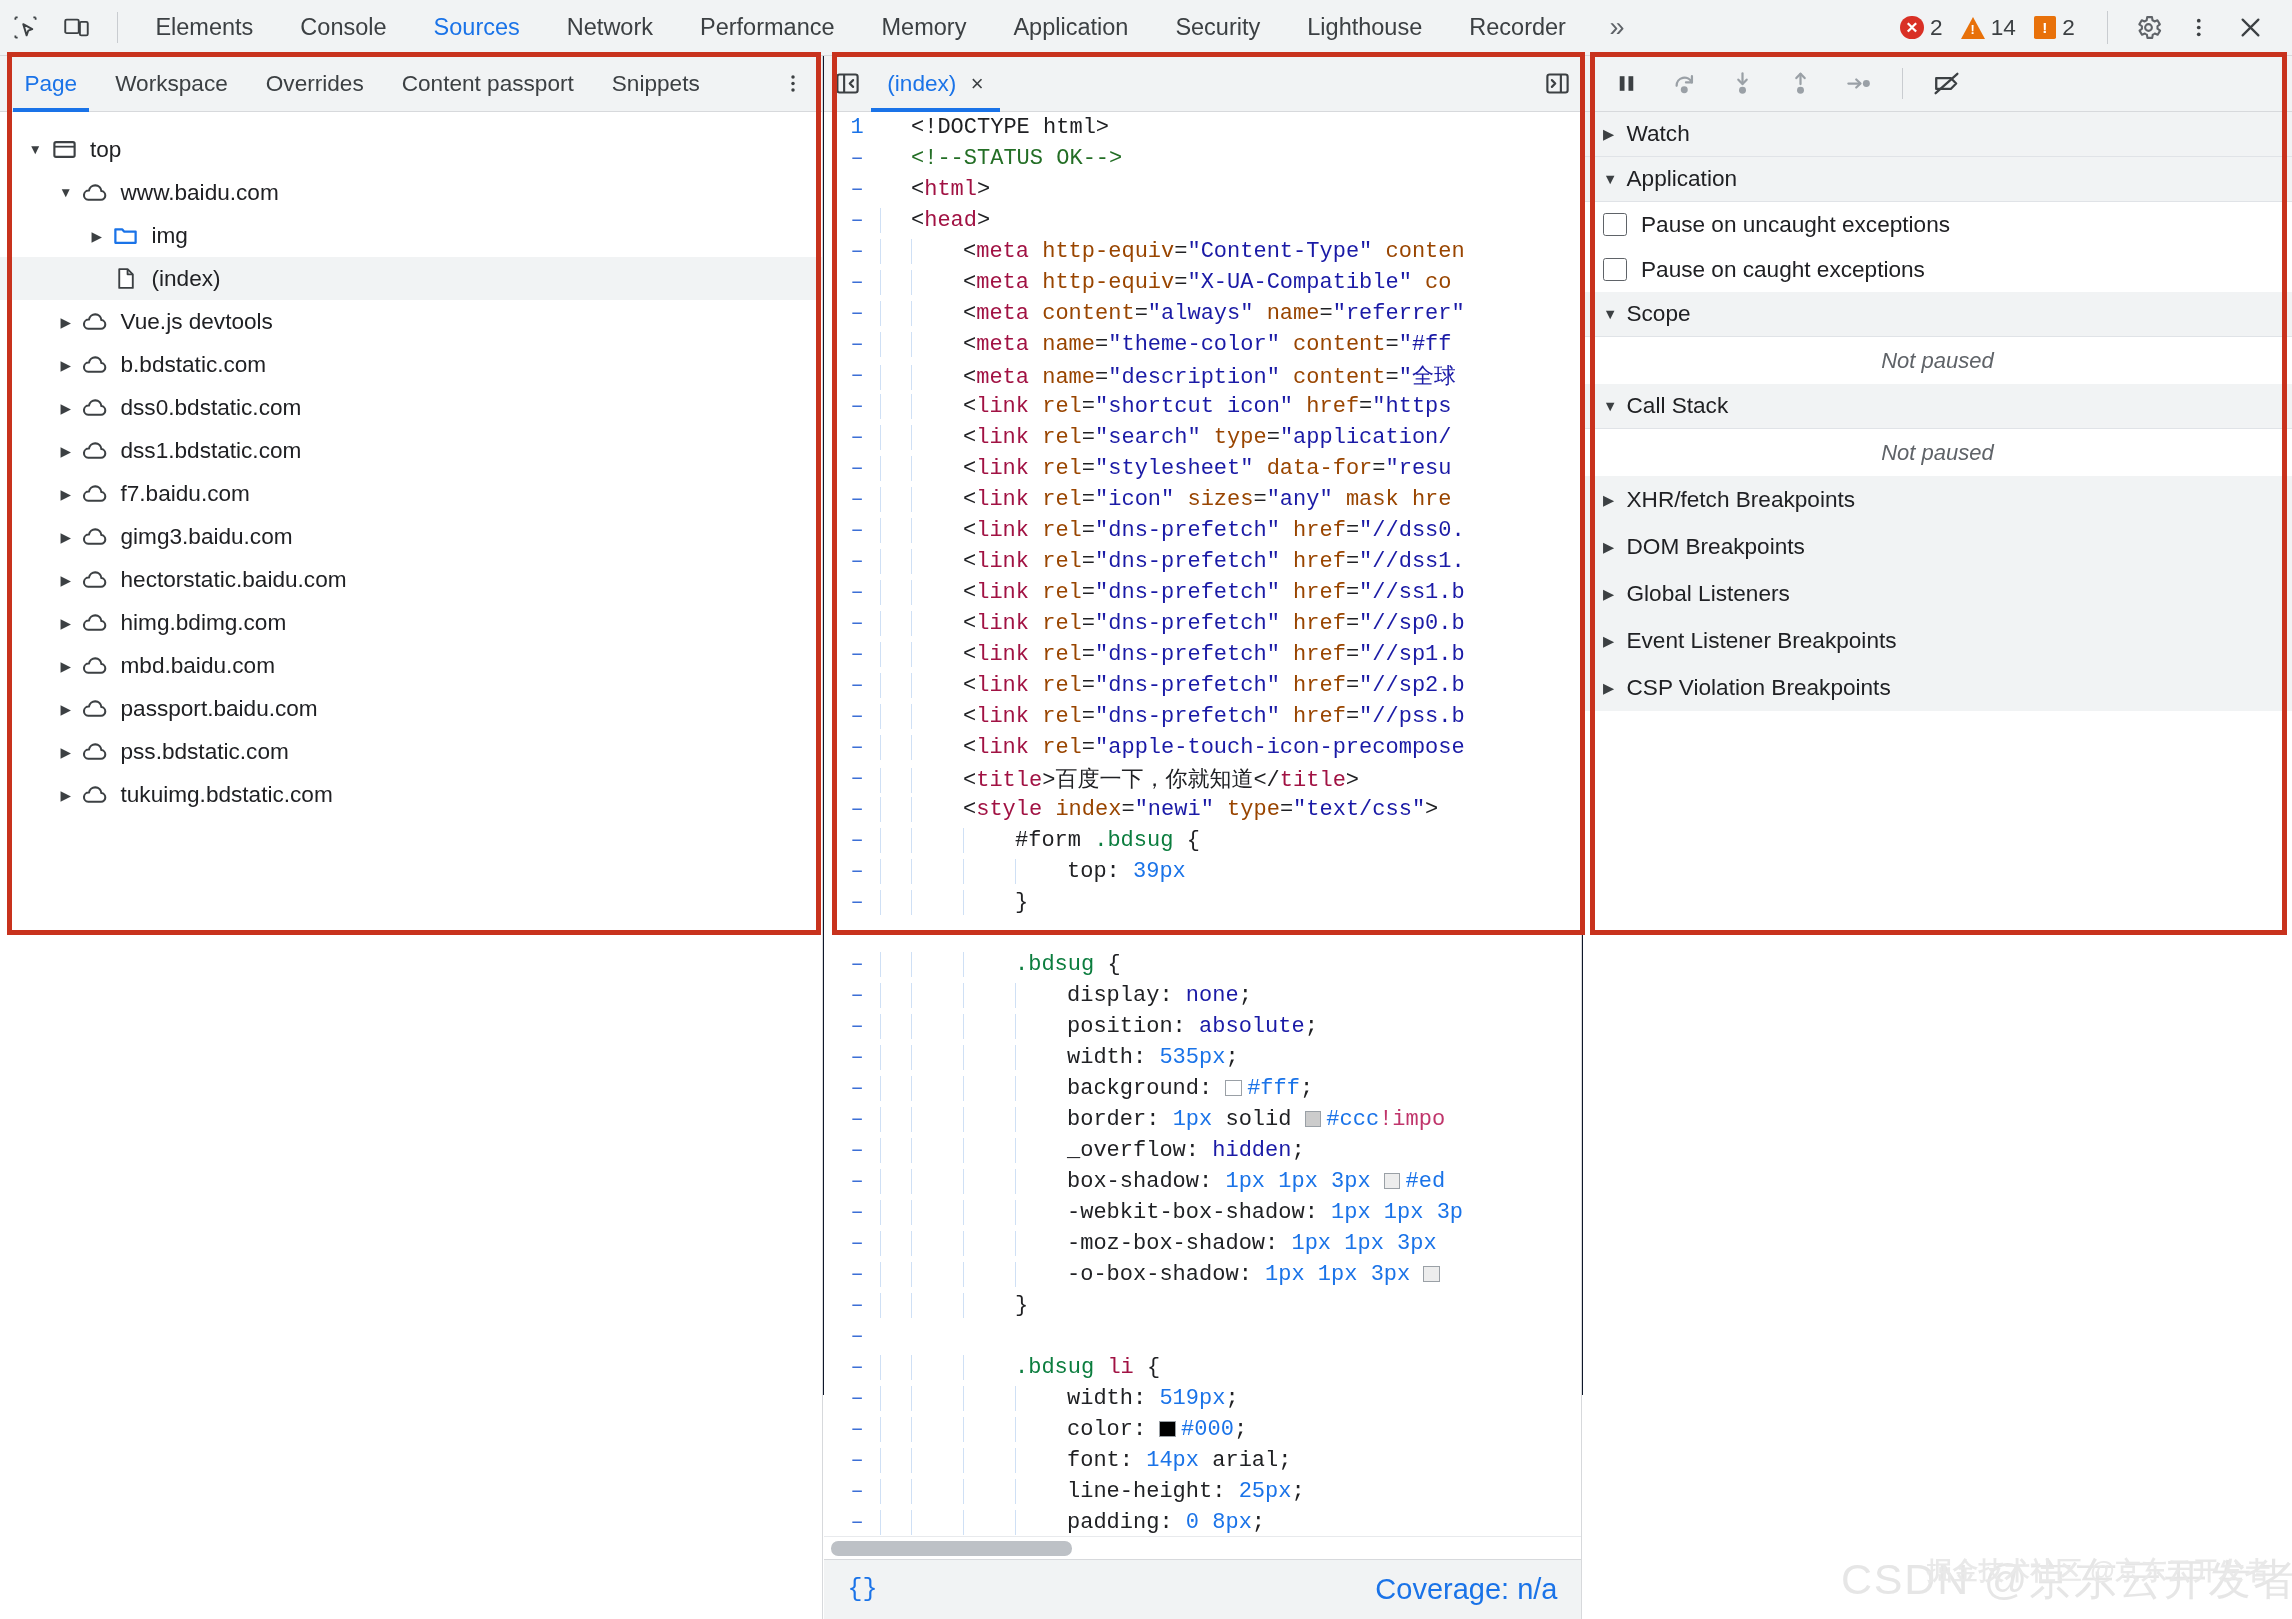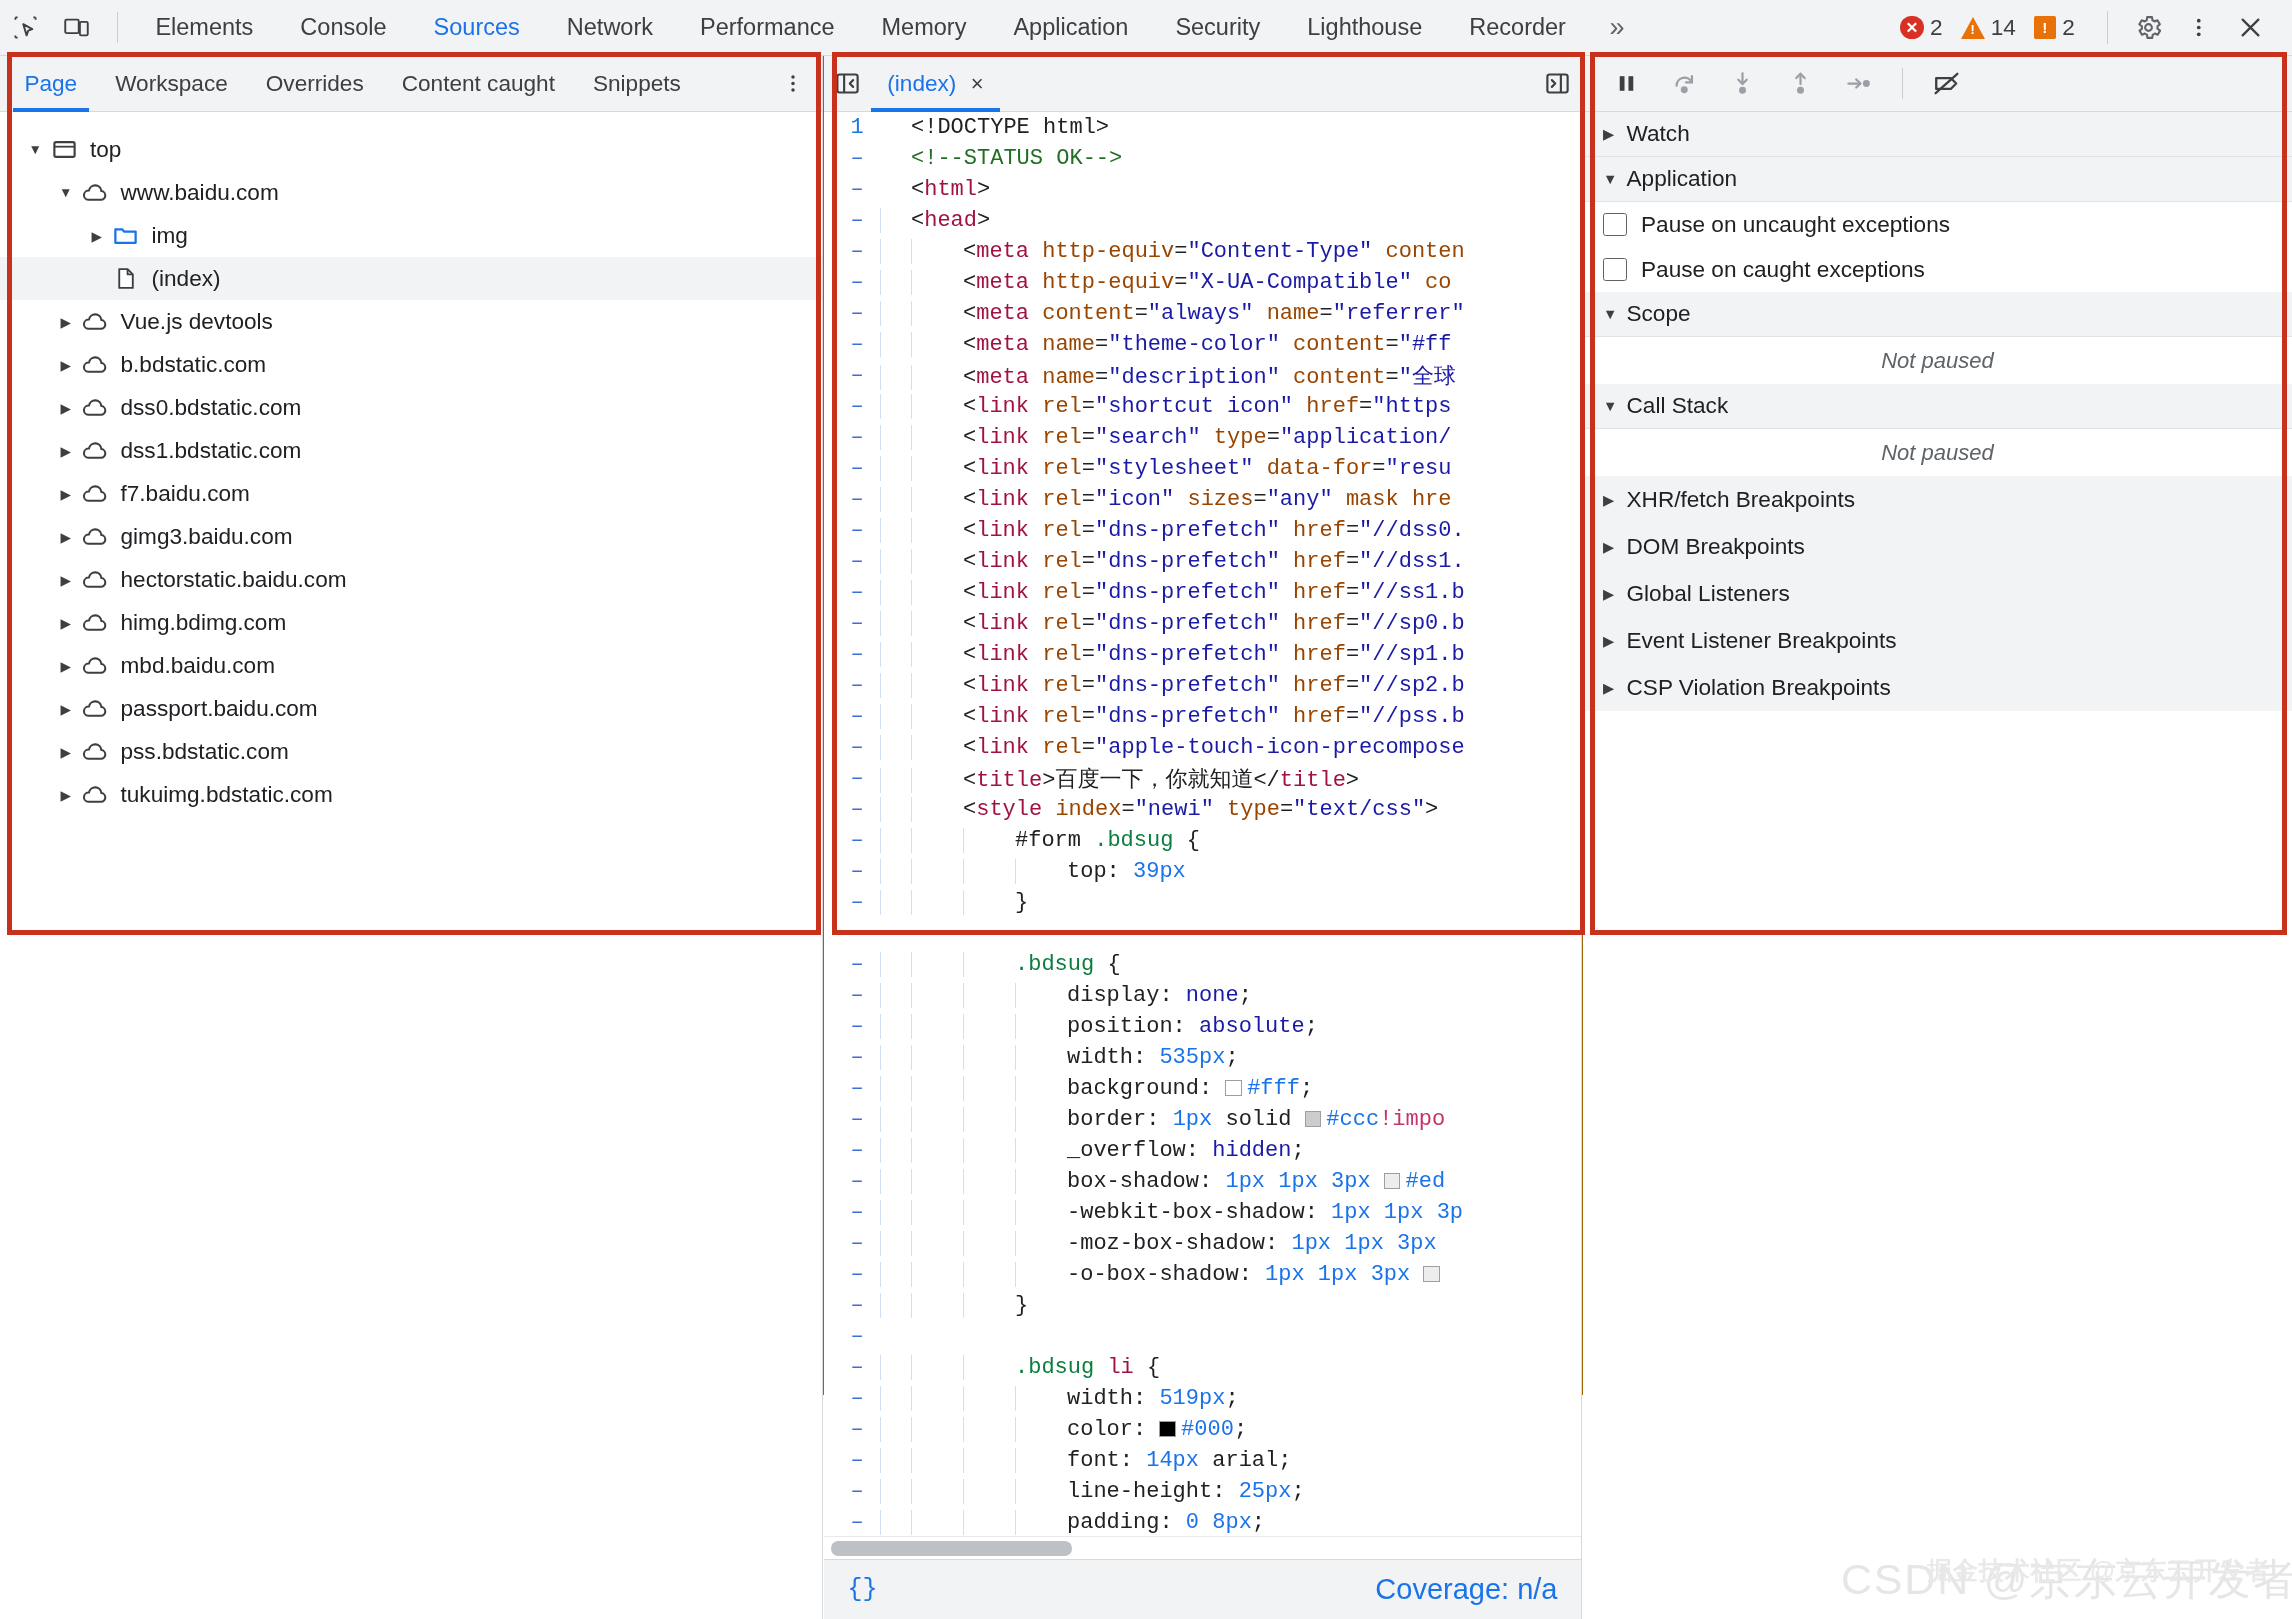--- a/index.html
+++ b/index.html
@@ -2,21 +2,21 @@
 <html style="font-size:14.5px"><head>
 <meta charset="utf-8">
 <style>
   * { box-sizing: border-box; margin: 0; padding: 0; }
   html, body {
     width: 2292px; height: 1619px;
     background: #ffffff;
     font-family: "Liberation Sans", sans-serif;
     overflow: hidden;
   }
-  #root { position: relative; width: 2292px; height: 1395px; background:#a16207; }
+  #root { position: relative; width: 2292px; height: 1395px; background:#0f172a; }
 
   
   .devtools-toolbar {
     position: absolute; left:0; top:0; width:2292px; height:56px;
     background:#f1f3f4;
     display:flex; align-items:center;
     border-bottom: 0.9px solid #d7d9dc;
   }
   .tb-icon-btn {
     width:51px; height:40px; display:flex; align-items:center; justify-content:center;
@@ -318,21 +318,21 @@
       <div class="nav-tab active">
           <span>Page</span>
         </div>
       <div class="nav-tab">
           <span>Workspace</span>
         </div>
       <div class="nav-tab">
           <span>Overrides</span>
         </div>
       <div class="nav-tab">
-          <span>Content caught</span>
+          <span>Content passport</span>
         </div>
       <div class="nav-tab">
           <span>Snippets</span>
         </div>
       <div class="nav-more">
         <svg width="22" height="25" viewBox="0 0 24 24">
           <circle cx="12" cy="5" r="1.9" fill="#3c4043"></circle>
           <circle cx="12" cy="12" r="1.9" fill="#3c4043"></circle>
           <circle cx="12" cy="19" r="1.9" fill="#3c4043"></circle>
         </svg>

